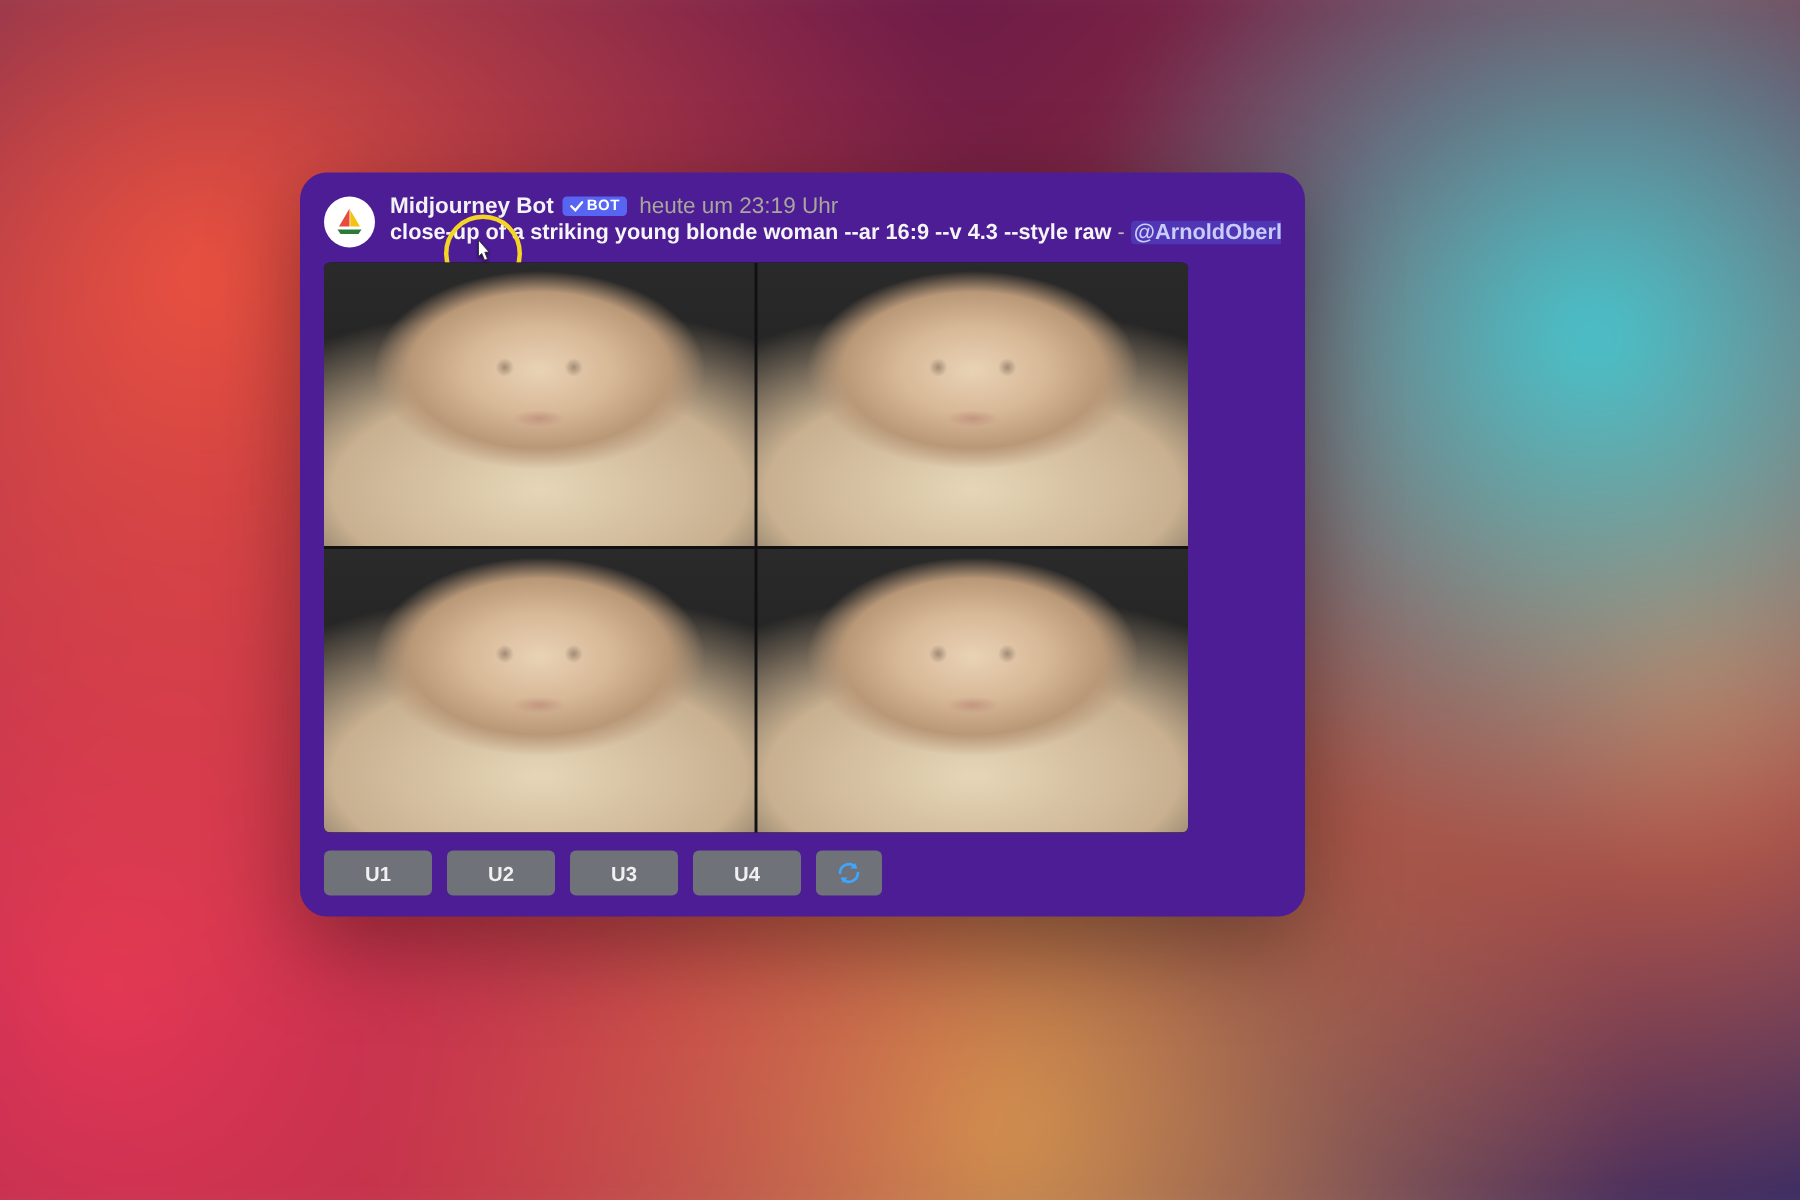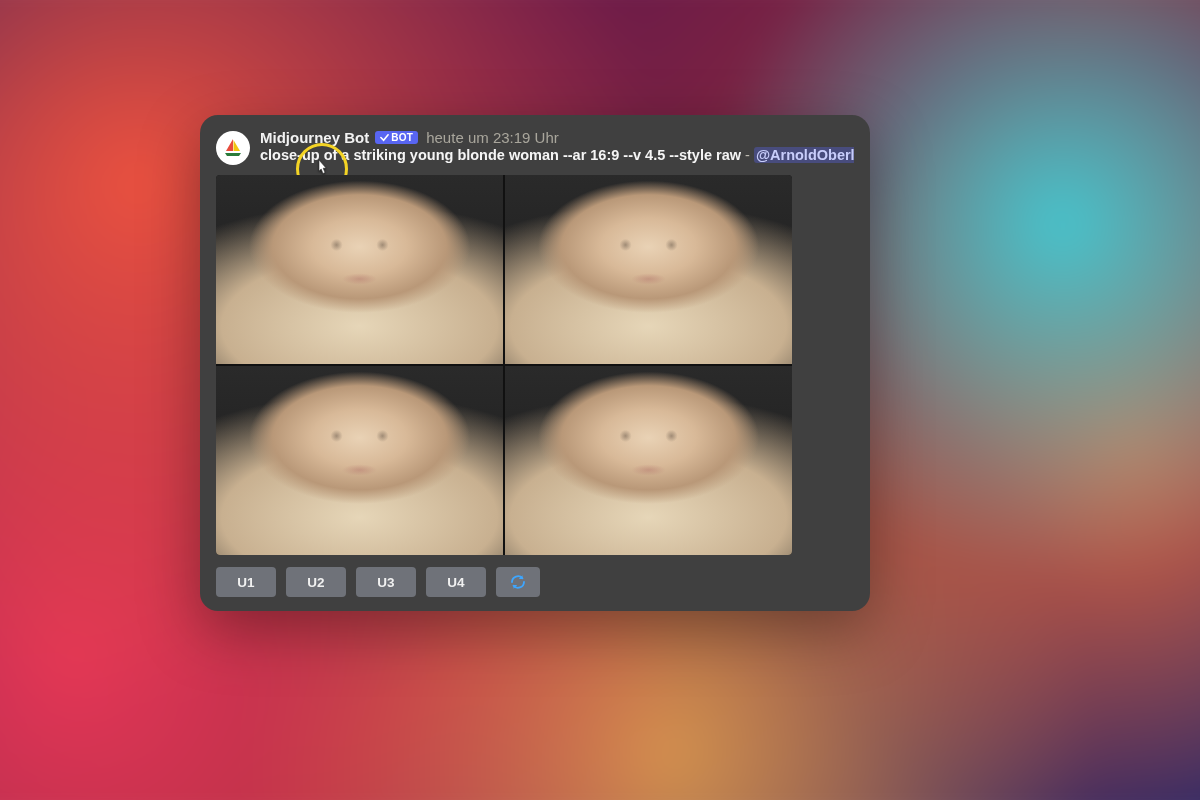--- a/index.html
+++ b/index.html
@@ -17,21 +17,21 @@
       radial-gradient(circle at 10% 80%, rgba(255,60,90,0.8) 0%, rgba(255,60,90,0) 45%),
       radial-gradient(circle at 55% 90%, rgba(255,190,80,0.7) 0%, rgba(255,190,80,0) 40%),
       linear-gradient(135deg, #3a1a5a 0%, #6a1a4a 30%, #8a2a3a 55%, #2a2a6a 100%);
     filter: blur(18px);
     transform: scale(1.1);
   }
   .card {
     position: absolute;
     left: 200px; top: 115px;
     width: 670px;
-    background: #404040;
+    background: #4c1d95;
     border-radius: 18px;
     padding: 14px 16px 14px 16px;
     box-shadow: 0 20px 60px rgba(0,0,0,0.35);
     color: #e6e6e6;
   }
   .header { display: flex; align-items: flex-start; gap: 10px; }
   .avatar {
     width: 34px; height: 34px; border-radius: 50%;
     background: #fff;
     display: flex; align-items: center; justify-content: center;
@@ -85,21 +85,21 @@
     background:
       radial-gradient(circle at 42% 37%, rgba(40,30,25,0.35) 0%, rgba(0,0,0,0) 3%),
       radial-gradient(circle at 58% 37%, rgba(40,30,25,0.35) 0%, rgba(0,0,0,0) 3%),
       radial-gradient(ellipse 6% 3% at 50% 55%, rgba(180,120,110,0.5) 0%, rgba(0,0,0,0) 100%);
   }
   .btn-rows { margin-top: 12px; display: flex; flex-direction: column; gap: 8px; }
   .btn-row { display: flex; gap: 10px; }
   .dbtn {
     background: #6f7279; color: #f0f0f0;
     border: none; border-radius: 4px;
-    width: 60px; height: 30px;
+    width: 72px; height: 30px;
     font-size: 13.5px; font-weight: 600;
     cursor: pointer;
     display: flex; align-items: center; justify-content: center;
   }
   .dbtn.icon-btn { width: 44px; }
   .cursor-ring {
     position: absolute; left: 96px; top: 28px;
     width: 52px; height: 52px;
     border: 3px solid #f4d425;
     border-radius: 50%;
@@ -134,21 +134,21 @@
         <span class="bot-name">Midjourney Bot</span>
         <span class="bot-badge">
           <svg width="9" height="9" viewBox="0 0 10 10">
               <path d="M1 5 L4 8 L9 2" stroke="#fff" stroke-width="1.8" fill="none" stroke-linecap="round"></path>
             </svg>
           <span>BOT</span>
         </span>
         <span class="timestamp">heute um 23:19 Uhr</span>
       </div>
       <div class="prompt-line">
-        <span>close-up of a striking young blonde woman --ar 16:9 --v 4.5 --style raw</span><span class="prompt-sep"> - </span><span class="mention">@ArnoldOberleit</span>
+        <span>close-up of a striking young blonde woman --ar 16:9 --v 4.3 --style raw</span><span class="prompt-sep"> - </span><span class="mention">@ArnoldOberleit</span>
       </div>
     </div>
   </div>
 
   <div class="grid2">
     <div class="gen"></div>
     <div class="gen"></div>
     <div class="gen"></div>
     <div class="gen"></div>
   </div>

